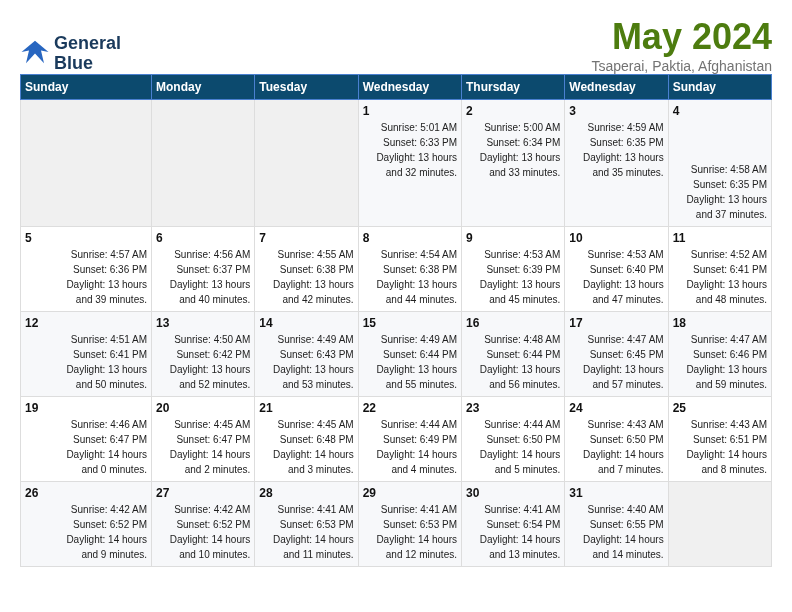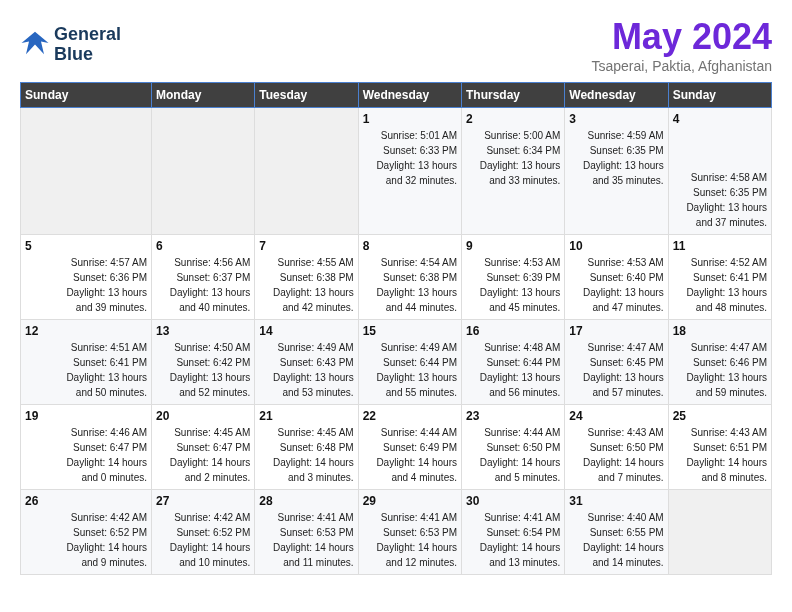--- a/index.html
+++ b/index.html
@@ -6,22 +6,22 @@
     body {
       font-family: Arial, sans-serif;
       background: #fff;
       width: 792px;
       min-height: 612px;
       padding: 16px 20px;
     }
     .header {
       display: flex;
       justify-content: space-between;
-      align-items: center;
-      margin-bottom: 8px;
+      align-items: flex-end;
+      margin-bottom: 0;
     }
     .logo {
       display: flex;
       align-items: center;
       gap: 4px;
     }
     .logo-text {
       font-size: 18px;
       font-weight: bold;
       color: #1a3a5c;
@@ -30,33 +30,33 @@
     .logo-bird {
       width: 30px;
       height: 30px;
     }
     .title-block {
       text-align: right;
     }
     .month-title {
       font-size: 36px;
       font-weight: bold;
-      color: #6d28d9;
+      color: #4d7c0f;
     }
     .location {
       font-size: 14px;
       color: #737373;
     }
     table {
       width: 100%;
       border-collapse: collapse;
       font-size: 10.5px;
     }
     thead tr {
-      background-color: #404040;
+      background-color: #0c4a6e;
       color: #fff;
     }
     thead th {
       padding: 5px 4px;
       text-align: left;
       font-weight: bold;
       font-size: 12px;
       border: 1px solid #4a80d0;
     }
     tbody tr {

